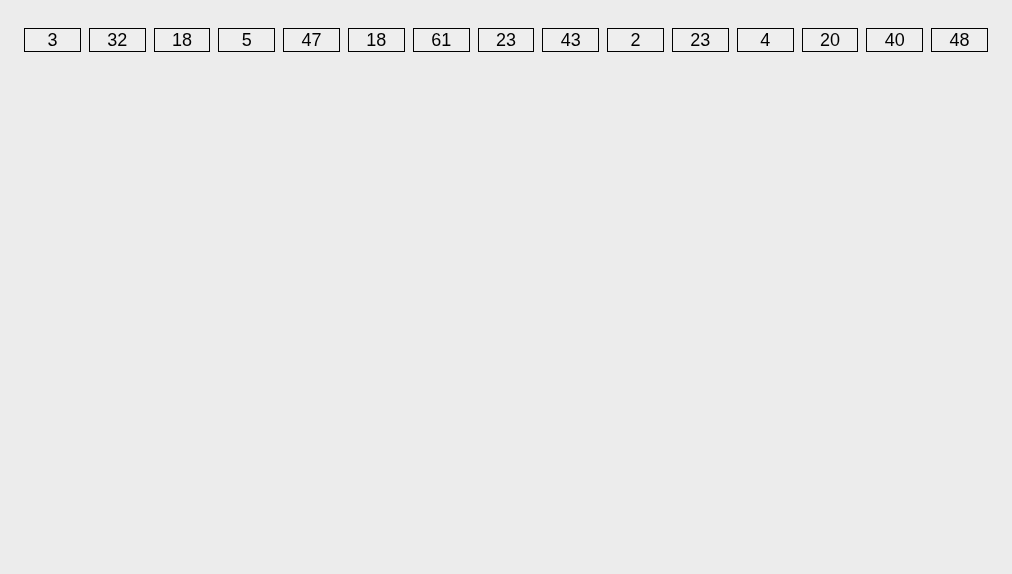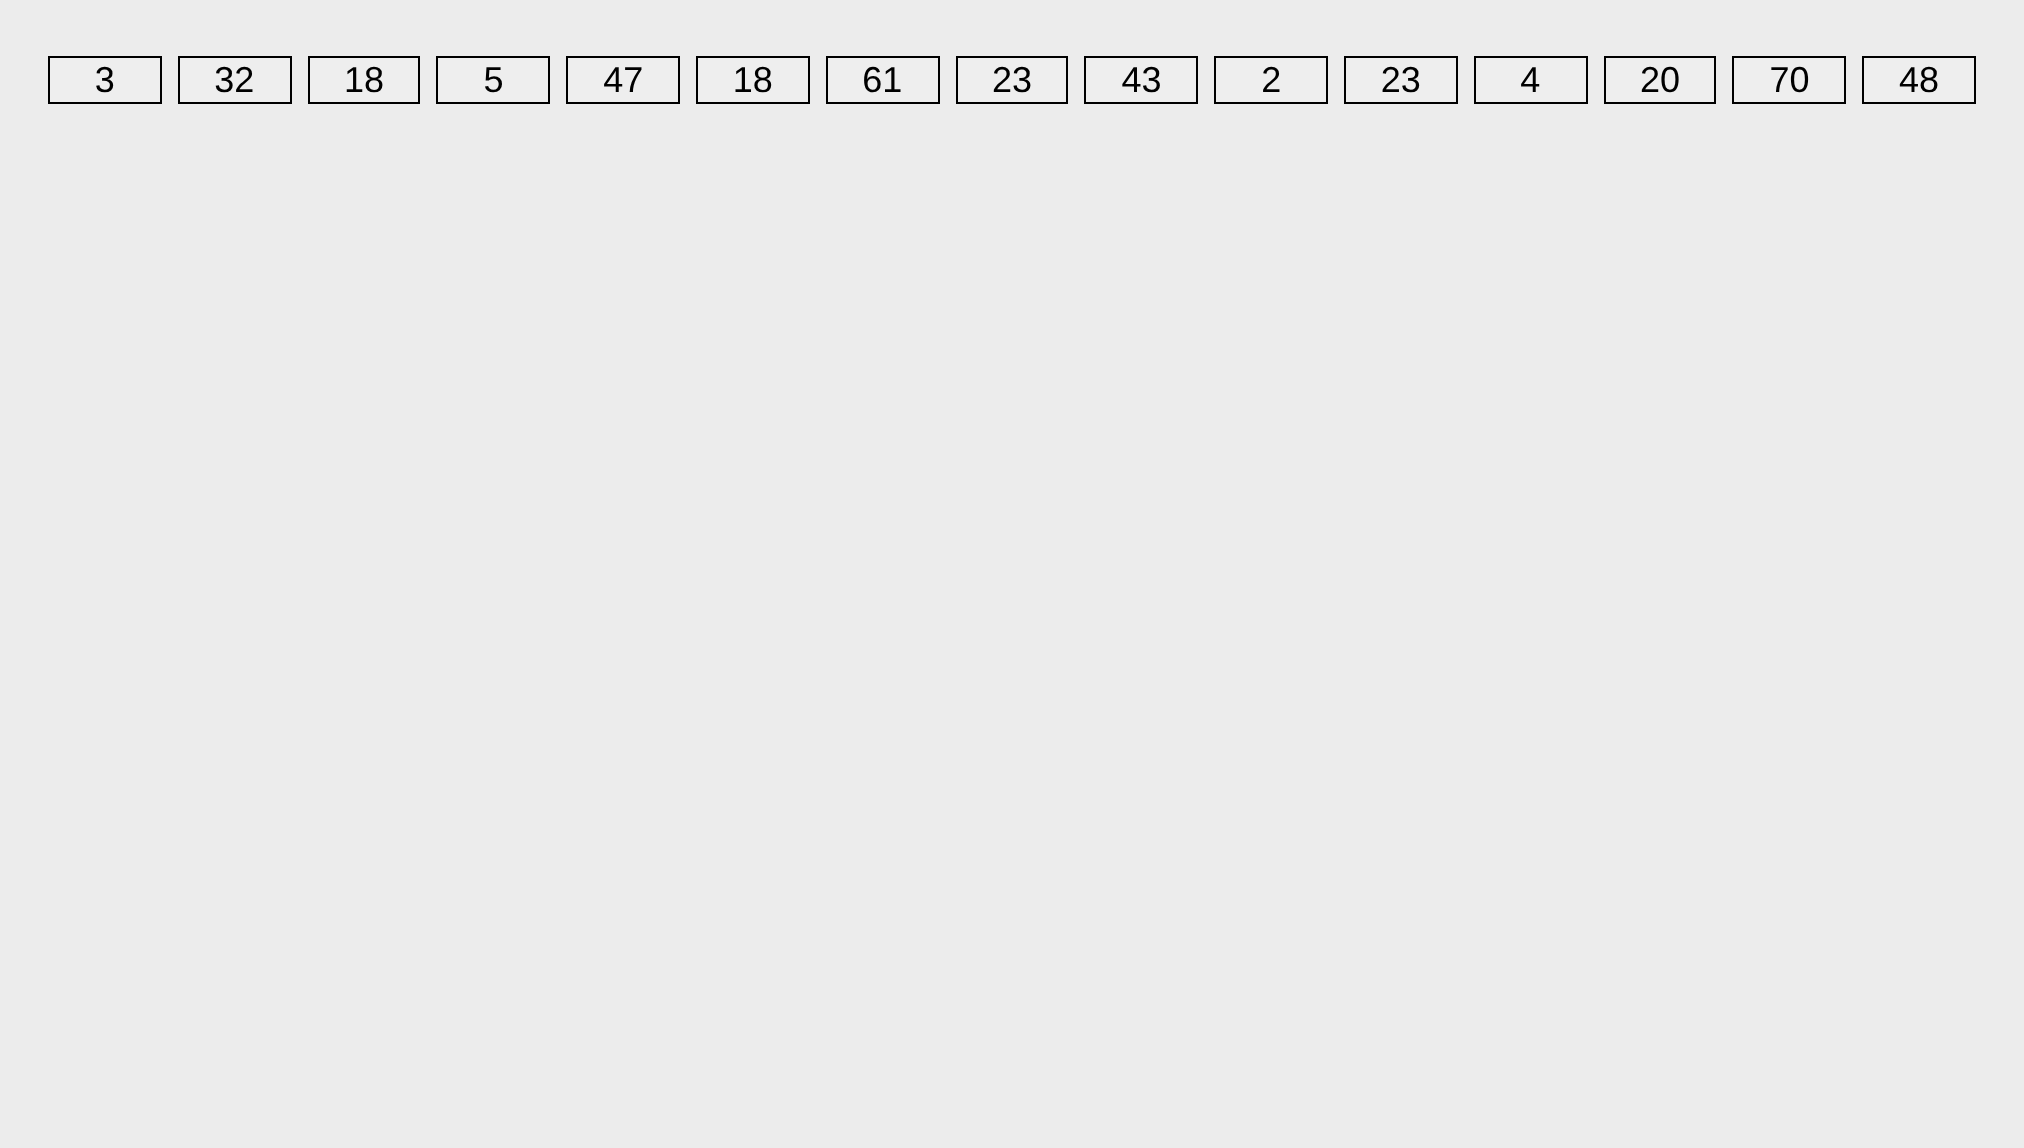--- a/index.html
+++ b/index.html
@@ -42,15 +42,15 @@
   <div class="number-box">5</div>
   <div class="number-box">47</div>
   <div class="number-box">18</div>
   <div class="number-box">61</div>
   <div class="number-box">23</div>
   <div class="number-box">43</div>
   <div class="number-box">2</div>
   <div class="number-box">23</div>
   <div class="number-box">4</div>
   <div class="number-box">20</div>
-  <div class="number-box">70</div>
+  <div class="number-box">40</div>
   <div class="number-box">48</div>
 </div>
 
 </body></html>

